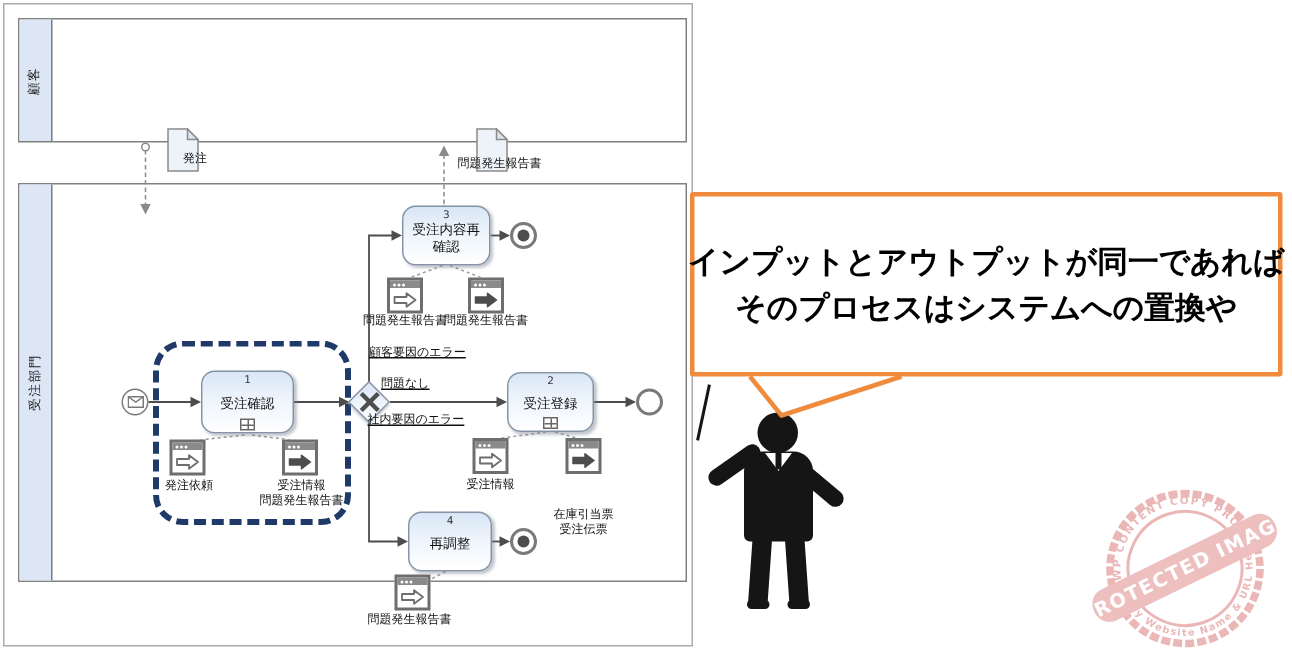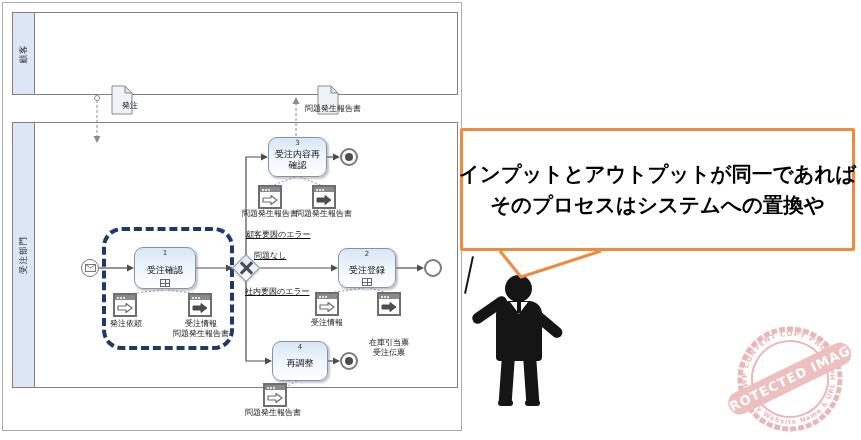--- a/index.html
+++ b/index.html
@@ -158,21 +158,21 @@
   <div class="task" style="left:272px;top:341px;width:56px;height:40px;">
     <span class="task-num">4</span>
     <span class="task-label">再調整</span>
   </div>
 
   <div class="gateway"></div>
   <div class="gw-x" style="transform:rotate(45deg);"></div>
   <div class="gw-x" style="transform:rotate(-45deg);"></div>
   <div class="gwlbl" style="left:246px;top:229px;">顧客要因のエラー</div>
   <div class="gwlbl" style="left:254px;top:250px;">問題なし</div>
-  <div class="gwlbl" style="left:245px;top:286px;">社内要因のエラー</div>
+  <div class="gwlbl" style="left:245px;top:274px;">社内要因のエラー</div>
 
   <div class="event" style="left:424px;top:259px;width:18px;height:18px;"></div>
   <div class="event" style="left:340px;top:148px;width:18px;height:18px;">
     <span class="event-inner"></span>
   </div>
   <div class="event" style="left:340px;top:352px;width:18px;height:18px;">
     <span class="event-inner"></span>
   </div>
 
   <div class="dicon" style="left:113px;top:293px;">

